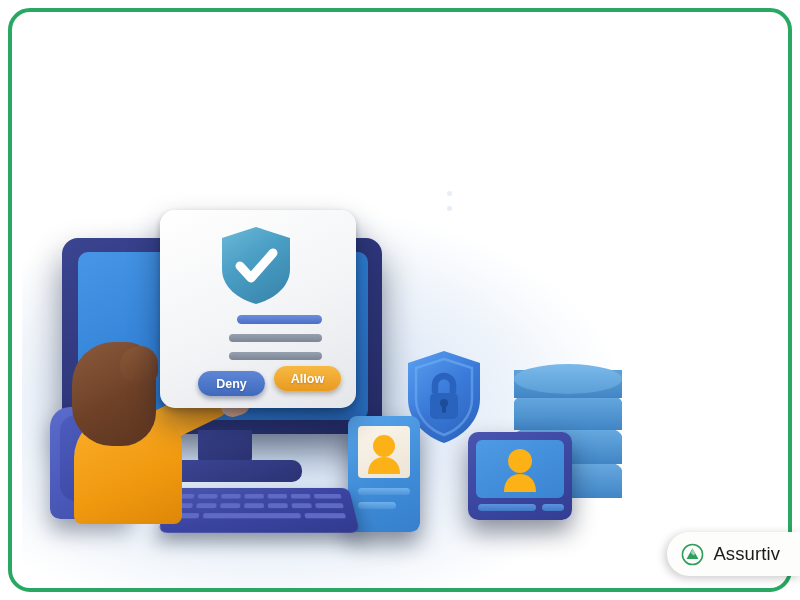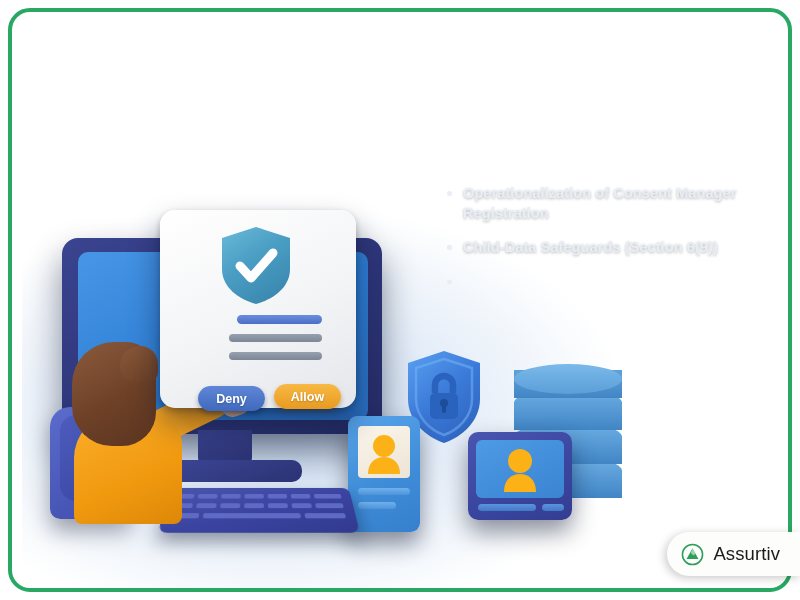--- a/index.html
+++ b/index.html
@@ -114,26 +114,26 @@
   .line3{left:217px;top:340px;width:93px;height:8px;
     background:linear-gradient(180deg,#97a0ae,#7c8694);}
 
   .btn{
     position:absolute;height:25px;border-radius:13px;
     display:flex;align-items:center;justify-content:center;
     font-size:12.5px;font-weight:bold;color:#ffffff;
     text-shadow:0 1px 2px rgba(0,0,0,.22);
   }
   .btn-deny{
-    left:186px;top:374px;width:67px;
+    left:186px;top:359px;width:67px;
     background:linear-gradient(180deg,#5f86d6 0%,#4069bd 100%);
     box-shadow:0 3px 5px rgba(10,25,60,.35);
   }
   .btn-allow{
-    left:262px;top:372px;width:67px;
+    left:262px;top:354px;width:67px;
     background:linear-gradient(180deg,#f7b944 0%,#e99a20 100%);
     box-shadow:0 3px 5px rgba(70,40,5,.32);
   }
 
   
   .chair{
     position:absolute;left:38px;top:395px;width:82px;height:112px;
     background:linear-gradient(150deg,#5b6ccd,#3f4cab);
     border-radius:20px 20px 10px 10px;
     box-shadow:0 12px 22px rgba(5,14,38,.38);
@@ -340,28 +340,20 @@
       <div class="line line3"></div>
 
       <div class="btn btn-deny">Deny</div>
       <div class="btn btn-allow">Allow</div>
     </div>
 
 
     <div class="bullets">
       <div class="bullet">
         <span class="dot"></span>
-        <span>Operationalization of Consent Manager Registration</span>
-      </div>
-      <div class="bullet">
-        <span class="dot"></span>
-      </div>
-      <div class="bullet">
-        <span class="dot"></span>
-        <span>Child-Data Safeguards (Section 6(9))</span>
       </div>
       <div class="bullet">
         <span class="dot"></span>
       </div>
     </div>
 
   </div>
 
   <div class="frame-border"></div>
 

